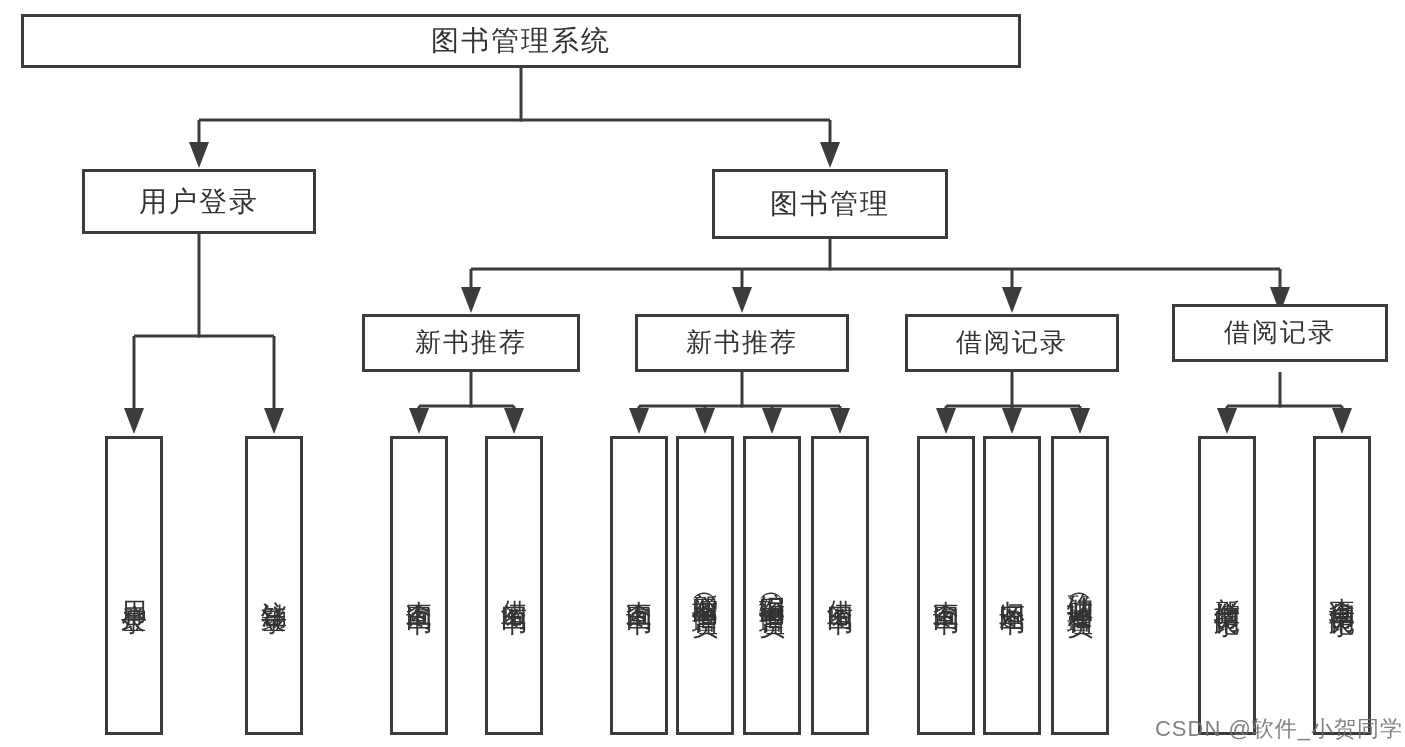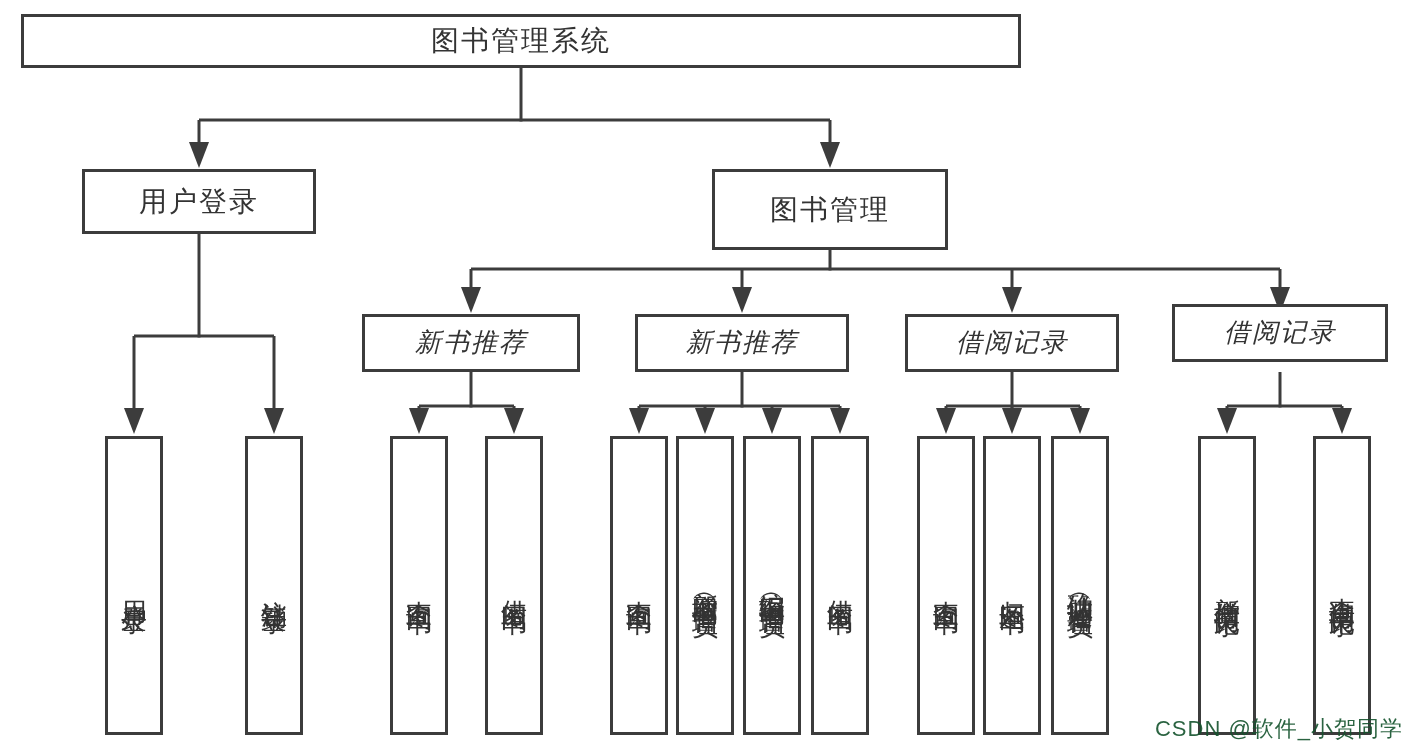--- a/index.html
+++ b/index.html
@@ -9,28 +9,28 @@
   }
   .edges{position:absolute;left:0;top:0;z-index:1;}
   .edges .ln{stroke:#3c3c3c;stroke-width:3;fill:none;}
   .edges .ah{fill:#3c3c3c;stroke:none;}
   .box{
     position:absolute;box-sizing:border-box;background:#ffffff;
     border:3px solid #3c3c3c;display:flex;align-items:center;justify-content:center;
     z-index:2;text-align:center;line-height:1.2;
   }
   .hbox{font-size:28px;letter-spacing:2px;}
-  .l3box{font-size:26px;letter-spacing:2px;font-style:italic;}
+  .l3box{font-size:26px;letter-spacing:2px;}
   .leaf{
     font-size:26px;letter-spacing:3px;
     writing-mode:vertical-rl;text-orientation:mixed;
   }
   .watermark{
     position:absolute;right:2px;bottom:3px;z-index:10;
-    font-size:22px;letter-spacing:1px;color:#14532d;opacity:.9;white-space:nowrap;
+    font-size:22px;letter-spacing:1px;color:#737373;opacity:.9;white-space:nowrap;
   }
 </style>
 </head>
 <body>
 
 <div class="canvas">
 
   <svg class="edges" width="1405" height="747" viewBox="0 0 1405 747">
     <g>
       <line class="ln" x1="521" y1="68" x2="521" y2="121.5"></line>
@@ -102,21 +102,21 @@
       <line class="ln" x1="1227" y1="406" x2="1227" y2="414"></line>
       <polygon class="ah" points="1217,408 1237,408 1227,434"></polygon>
       <line class="ln" x1="1342" y1="406" x2="1342" y2="414"></line>
       <polygon class="ah" points="1332,408 1352,408 1342,434"></polygon>
     </g>
   </svg>
 
   <div class="box hbox" style="left:21px;top:14px;width:1000px;height:54px">图书管理系统</div>
 
   <div class="box hbox" style="left:82px;top:169px;width:234px;height:65px">用户登录</div>
-  <div class="box hbox" style="left:712px;top:169px;width:236px;height:81px">图书管理</div>
+  <div class="box hbox" style="left:712px;top:169px;width:236px;height:70px">图书管理</div>
 
   <div class="box l3box" style="left:362px;top:314px;width:218px;height:58px">新书推荐</div>
   <div class="box l3box" style="left:635px;top:314px;width:214px;height:58px">新书推荐</div>
   <div class="box l3box" style="left:905px;top:314px;width:214px;height:58px">借阅记录</div>
   <div class="box l3box" style="left:1172px;top:304px;width:216px;height:58px">借阅记录</div>
 
   <div class="box leaf" style="left:105px;top:436px;width:58px;height:299px">用户登录</div>
   <div class="box leaf" style="left:245px;top:436px;width:58px;height:299px">注销登录</div>
 
   <div class="box leaf" style="left:390px;top:436px;width:58px;height:299px">查询图书</div>

